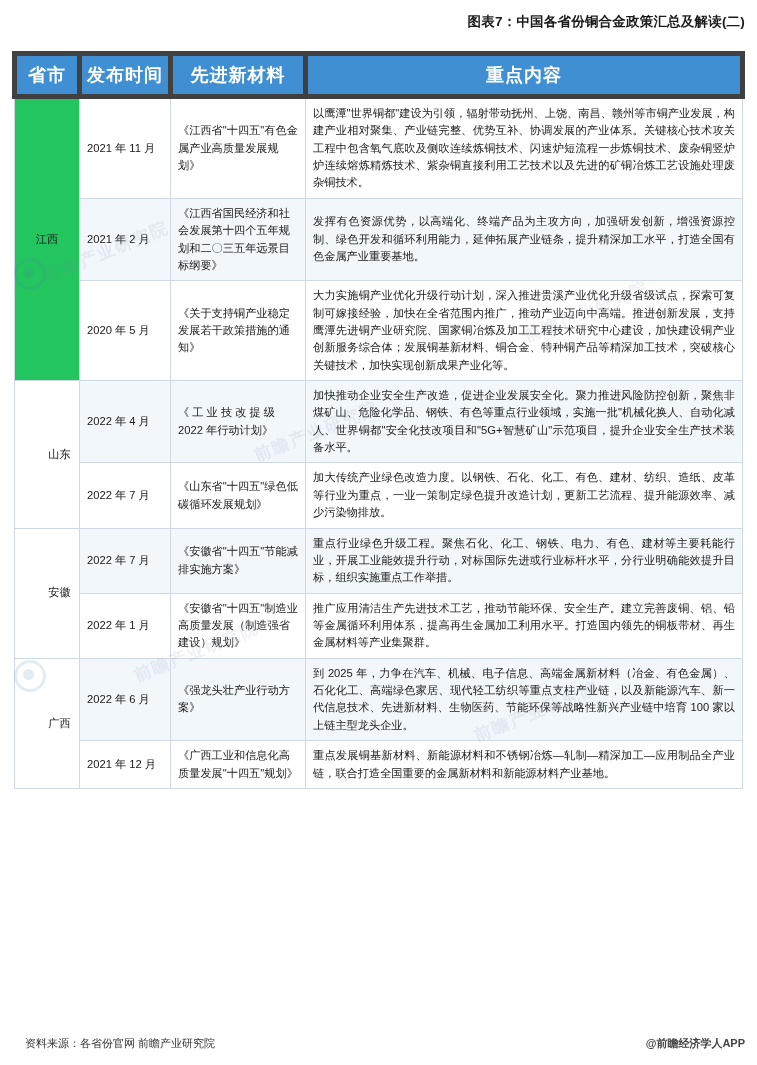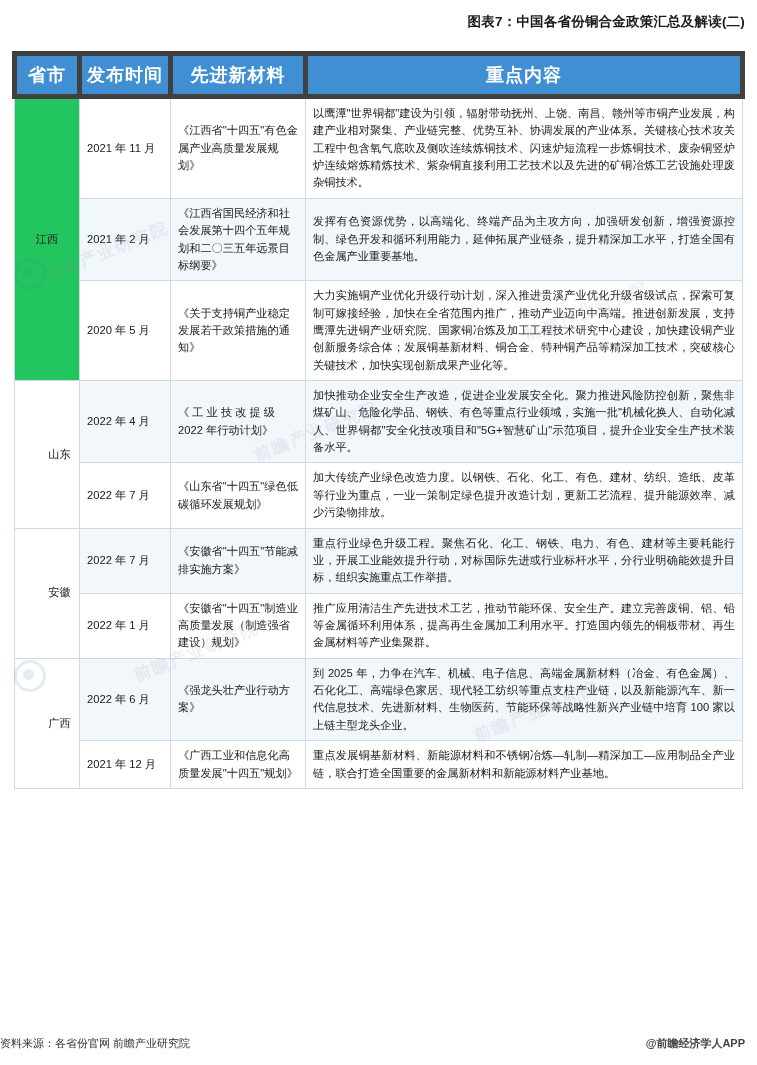--- a/index.html
+++ b/index.html
@@ -77,21 +77,21 @@
   }
   tr.alt td {
     background: #f2f7fc;
   }
   tr.alt td.province {
     background: #ffffff;
     padding-left: 32px;
   }
   .footer {
     position: absolute;
-    left: 0;
+    left: 25px;
     right: 12px;
     bottom: 14px;
     display: flex;
     justify-content: space-between;
     align-items: center;
     font-size: 11px;
     color: #333333;
   }
   .footer-right {
     color: #444444;

